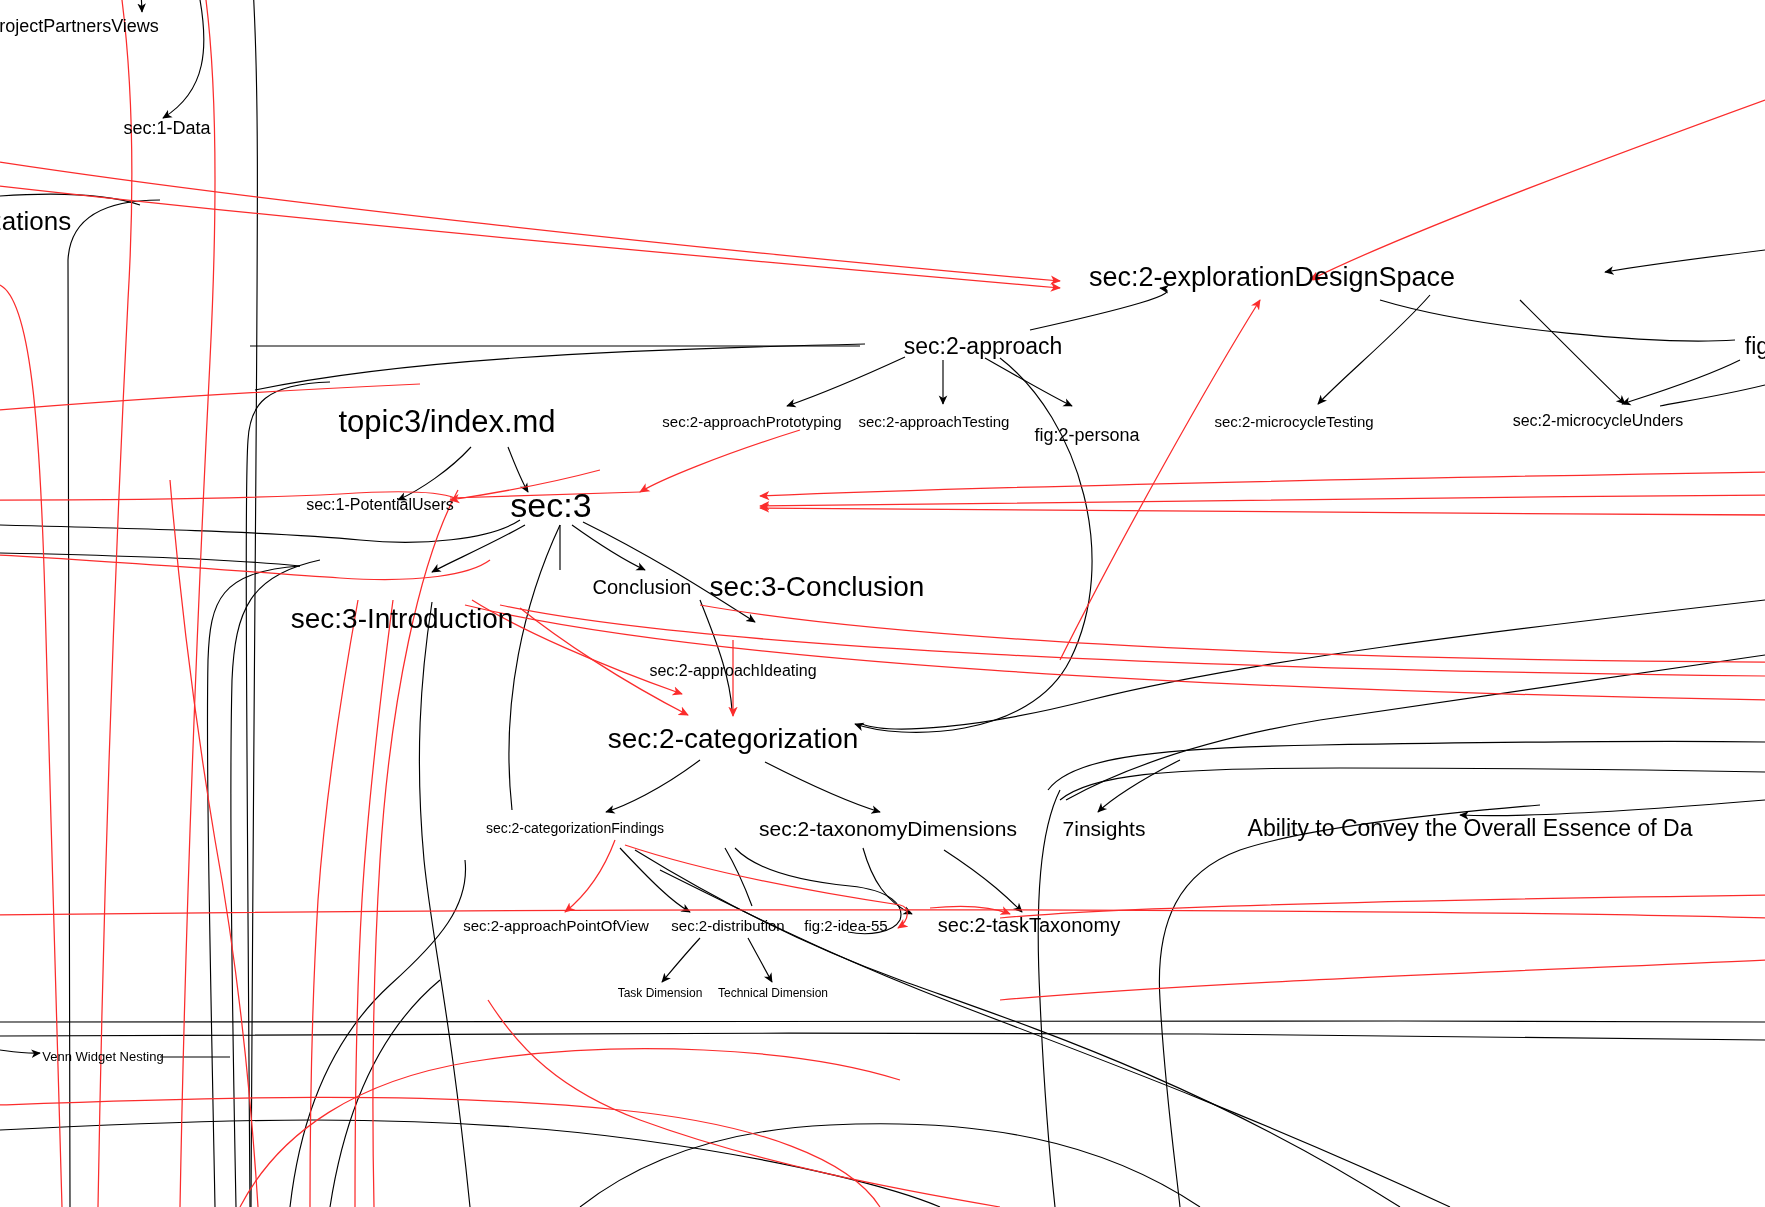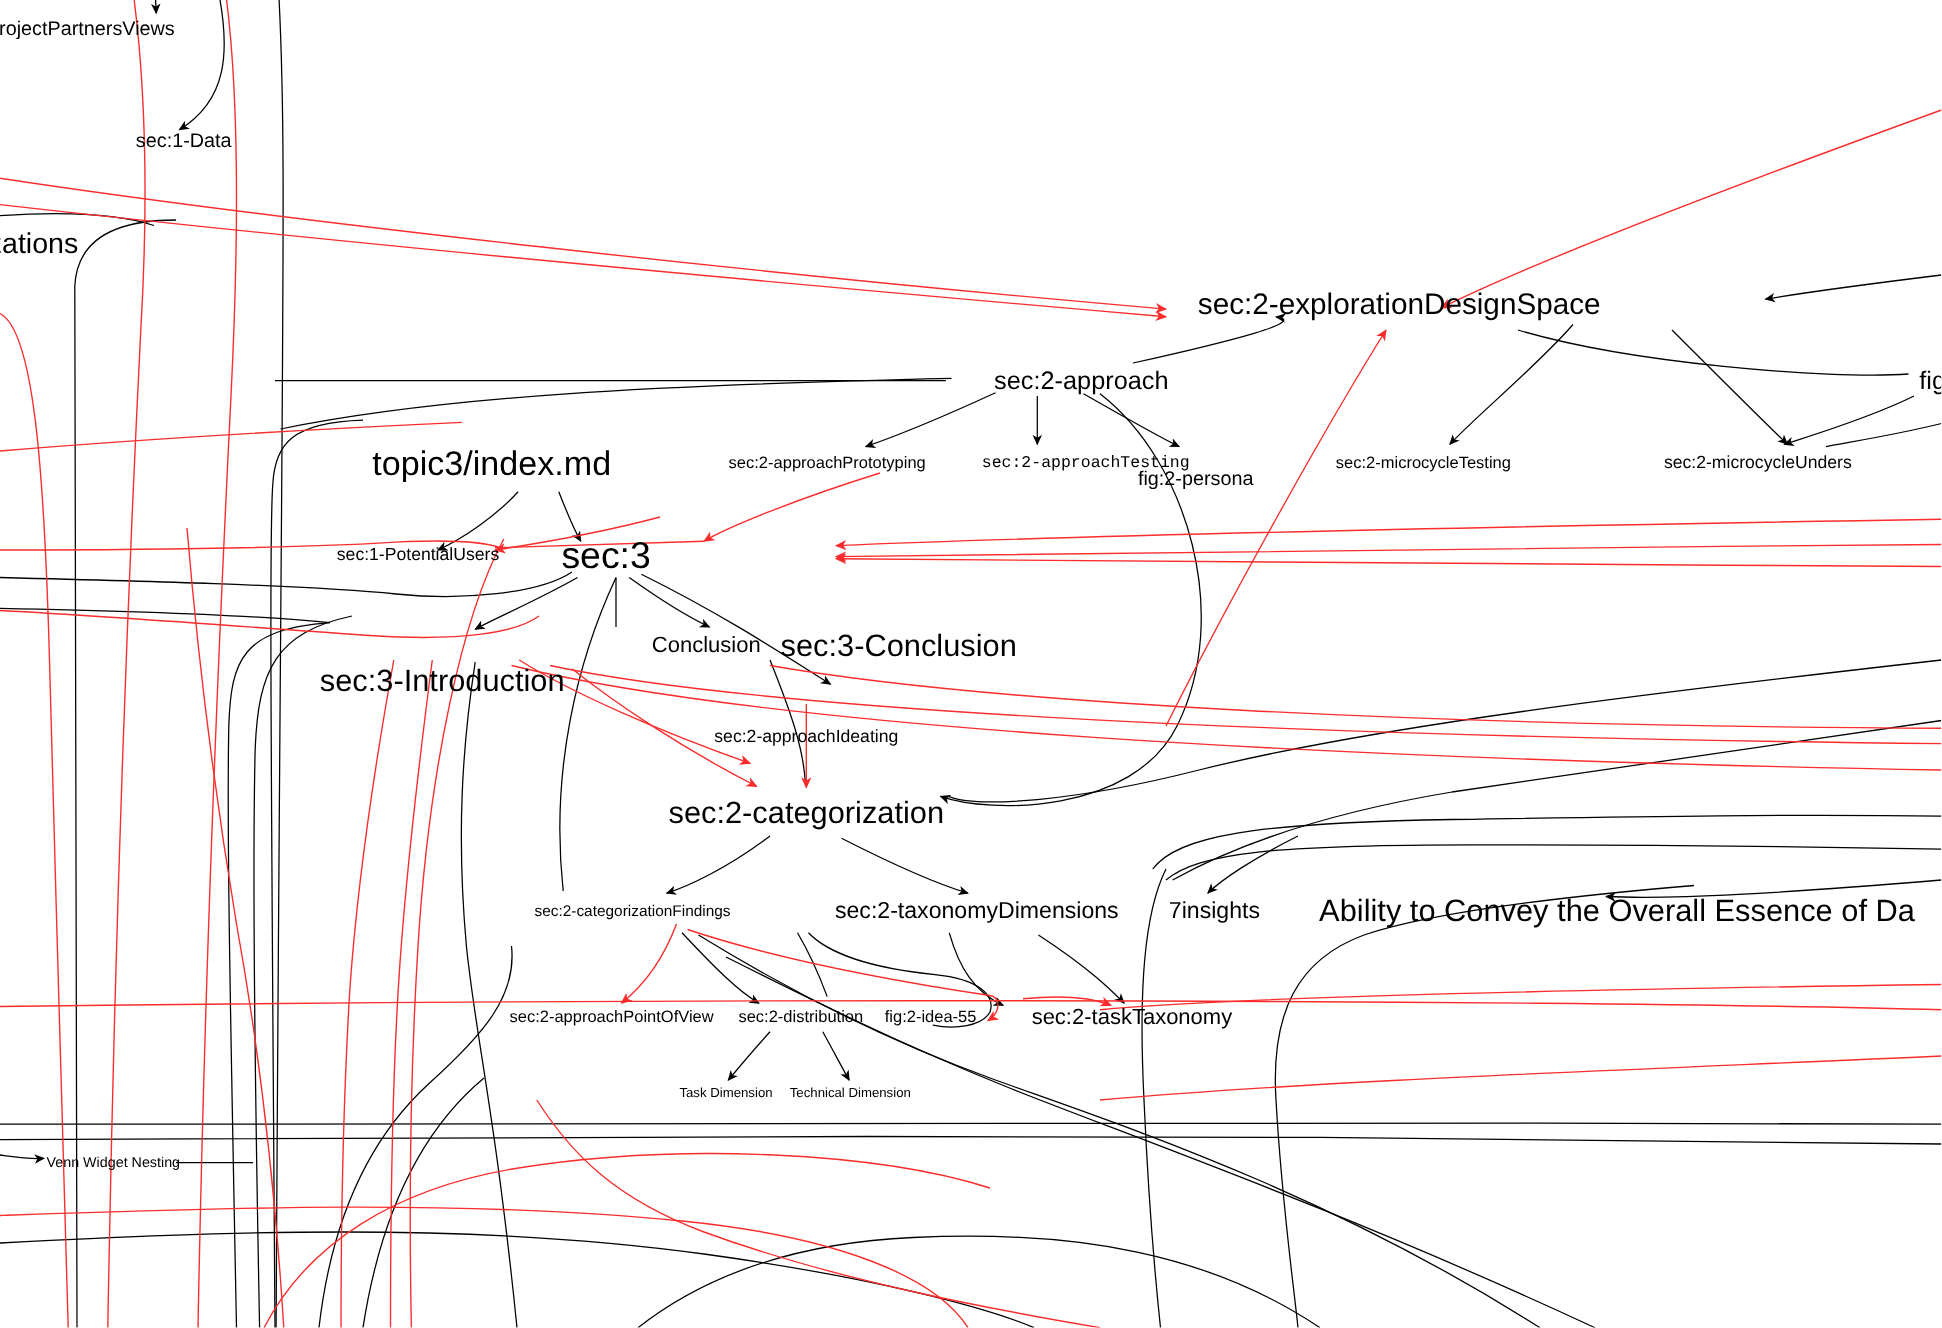--- a/index.html
+++ b/index.html
@@ -166,35 +166,35 @@
 
   <div id="labels-layer">
     <div class="node-label" style="left:70px;  top:26px;   font-size:18px;">-ProjectPartnersViews</div>
     <div class="node-label" style="left:147px; top:128px;  font-size:18px;margin-left:20px;">sec:1-Data</div>
     <div class="node-label" style="left:30px;  top:221px;  font-size:26px;">zations</div>
     <div class="node-label" style="left:1272px;top:277px;  font-size:27px;">sec:2-explorationDesignSpace</div>
     <div class="node-label" style="left:943px; top:346px;  font-size:23px;margin-left:40px;">sec:2-approach</div>
     <div class="node-label" style="left:1757px;top:346px;  font-size:23px;">fig</div>
     <div class="node-label" style="left:447px; top:421px;  font-size:31px;">topic3/index.md</div>
     <div class="node-label" style="left:752px; top:421px;  font-size:15px;">sec:2-approachPrototyping</div>
-    <div class="node-label" style="left:987px; top:421px;  font-size:15px;font-family:Liberation Mono, monospace;">sec:2-approachTesting</div>
+    <div class="node-label" style="left:934px; top:421px;  font-size:15px;">sec:2-approachTesting</div>
     <div class="node-label" style="left:1087px;top:421px;  font-size:18px;margin-top:14px;">fig:2-persona</div>
     <div class="node-label" style="left:1294px;top:421px;  font-size:15px;">sec:2-microcycleTesting</div>
     <div class="node-label" style="left:1598px;top:421px;  font-size:16px;">sec:2-microcycleUnders</div>
     <div class="node-label" style="left:380px; top:505px;  font-size:16px;">sec:1-PotentialUsers</div>
     <div class="node-label" style="left:551px; top:505px;  font-size:34px;">sec:3</div>
     <div class="node-label" style="left:402px; top:587px;  font-size:28px;margin-top:32px;">sec:3-Introduction</div>
     <div class="node-label" style="left:642px; top:587px;  font-size:20px;">Conclusion</div>
     <div class="node-label" style="left:817px; top:587px;  font-size:28px;">sec:3-Conclusion</div>
     <div class="node-label" style="left:733px; top:671px;  font-size:16px;">sec:2-approachIdeating</div>
     <div class="node-label" style="left:733px; top:739px;  font-size:28px;">sec:2-categorization</div>
     <div class="node-label" style="left:575px; top:828px;  font-size:14px;">sec:2-categorizationFindings</div>
     <div class="node-label" style="left:888px; top:828px;  font-size:21px;">sec:2-taxonomyDimensions</div>
     <div class="node-label" style="left:1104px;top:828px;  font-size:21px;">7insights</div>
-    <div class="node-label" style="left:1470px;top:828px;  font-size:28px;">Ability to Convey the Overall Essence of Da</div>
+    <div class="node-label" style="left:1470px;top:828px;  font-size:23px;">Ability to Convey the Overall Essence of Da</div>
     <div class="node-label" style="left:556px; top:925px;  font-size:15px;">sec:2-approachPointOfView</div>
     <div class="node-label" style="left:728px; top:925px;  font-size:15px;">sec:2-distribution</div>
     <div class="node-label" style="left:846px; top:925px;  font-size:15px;">fig:2-idea-55</div>
     <div class="node-label" style="left:1029px;top:925px;  font-size:20px;">sec:2-taskTaxonomy</div>
     <div class="node-label" style="left:660px; top:993px;  font-size:12px;">Task Dimension</div>
     <div class="node-label" style="left:773px; top:993px;  font-size:12px;">Technical Dimension</div>
     <div class="node-label" style="left:103px; top:1056px; font-size:13px;">Venn Widget Nesting</div>
   </div>
 
 </div>

